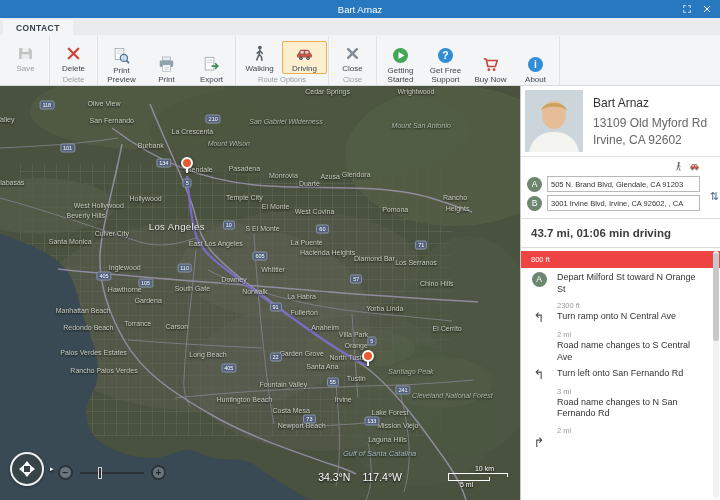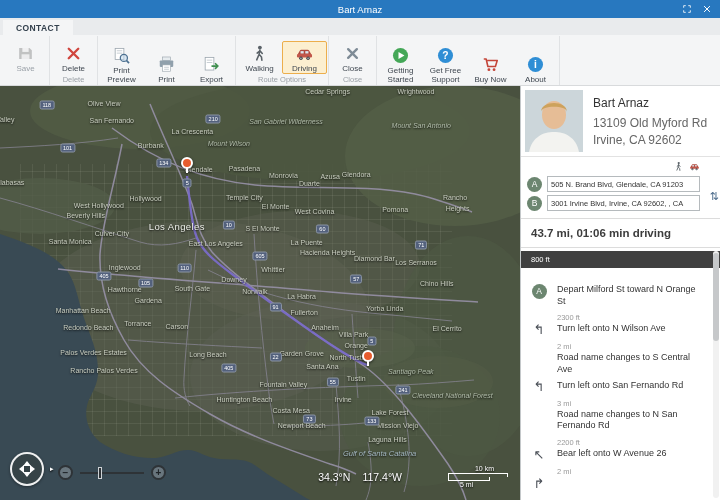--- a/index.html
+++ b/index.html
@@ -82,21 +82,21 @@
   .badge{width:15px;height:15px;border-radius:50%;background:#6c8670;color:#fff;font-size:8.5px;
     display:flex;align-items:center;justify-content:center;flex:none}
   .addr-input{flex:1;height:16px;border:1px solid #b5babd;font-size:7.5px;padding:0 3px;color:#333;min-width:0;
     font-family:"Liberation Sans",sans-serif}
   .swap{position:absolute;right:1px;top:34px;color:#4a6a8a;font-size:11px;line-height:1;cursor:default}
   .summary{border-top:1px solid #dcdcdc;border-bottom:1px solid #dcdcdc;padding:8px 10px;font-size:11.5px;
     font-weight:bold;color:#3c3c3c;flex:none}
   .steps{flex:1;position:relative;overflow:hidden;padding-top:3px}
   .step{margin-bottom:4px}
   .step-dist{font-size:7.5px;color:#9a9a9a;padding:2px 8px 1px 36px}
-  .step.selected .step-dist{background:#404040;color:#fff;padding:4px 8px 4px 10px;margin-bottom:16px}
+  .step.selected .step-dist{background:#ef4444;color:#fff;padding:4px 8px 4px 10px;margin-bottom:4px}
   .step-body{display:flex;padding:0 16px 0 8px;gap:8px}
   .step-icon{width:20px;flex:none;display:flex;justify-content:center}
   .glyph{font-size:13px;color:#4a4f57;line-height:1}
   .step.ic-badge-a .glyph{width:15px;height:15px;border-radius:50%;background:#6c8670;color:#fff;font-size:8.5px;
     display:flex;align-items:center;justify-content:center}
   .step.ic-none .step-icon{visibility:hidden}
   .step-text{font-size:9px;color:#333;line-height:1.3}
   .vscroll{position:absolute;right:1px;top:3px;bottom:2px;width:6px;background:#f1f1f1;border-radius:3px}
   .vthumb{position:absolute;top:2px;left:0;width:6px;height:88px;background:#c6c8ca;border-radius:3px}
 </style>
@@ -527,21 +527,21 @@
               </span>
               <div class="step-text">Depart Milford St toward N Orange St</div>
             </div>
           </div>
           <div class="step ic-turn-left">
             <div class="step-dist">2300 ft</div>
             <div class="step-body">
               <span class="step-icon">
                 <span class="glyph">↰</span>
               </span>
-              <div class="step-text">Turn left onto N Wilson Ave</div>
+              <div class="step-text">Turn ramp onto N Central Ave</div>
             </div>
           </div>
           <div class="step ic-none">
             <div class="step-dist">2 mi</div>
             <div class="step-body">
               <span class="step-icon">
                 <span class="glyph"></span>
               </span>
               <div class="step-text">Road name changes to S Central Ave</div>
             </div>
@@ -556,29 +556,20 @@
           </div>
           <div class="step ic-none">
             <div class="step-dist">3 mi</div>
             <div class="step-body">
               <span class="step-icon">
                 <span class="glyph"></span>
               </span>
               <div class="step-text">Road name changes to N San Fernando Rd</div>
             </div>
           </div>
-          <div class="step ic-bear-left">
-            <div class="step-dist">2200 ft</div>
-            <div class="step-body">
-              <span class="step-icon">
-                <span class="glyph">↖</span>
-              </span>
-              <div class="step-text">Bear left onto W Avenue 26</div>
-            </div>
-          </div>
           <div class="step ic-ramp-right">
             <div class="step-dist">2 mi</div>
             <div class="step-body">
               <span class="step-icon">
                 <span class="glyph">↱</span>
               </span>
             </div>
           </div>
         <div class="vscroll">
           <div class="vthumb"></div>

